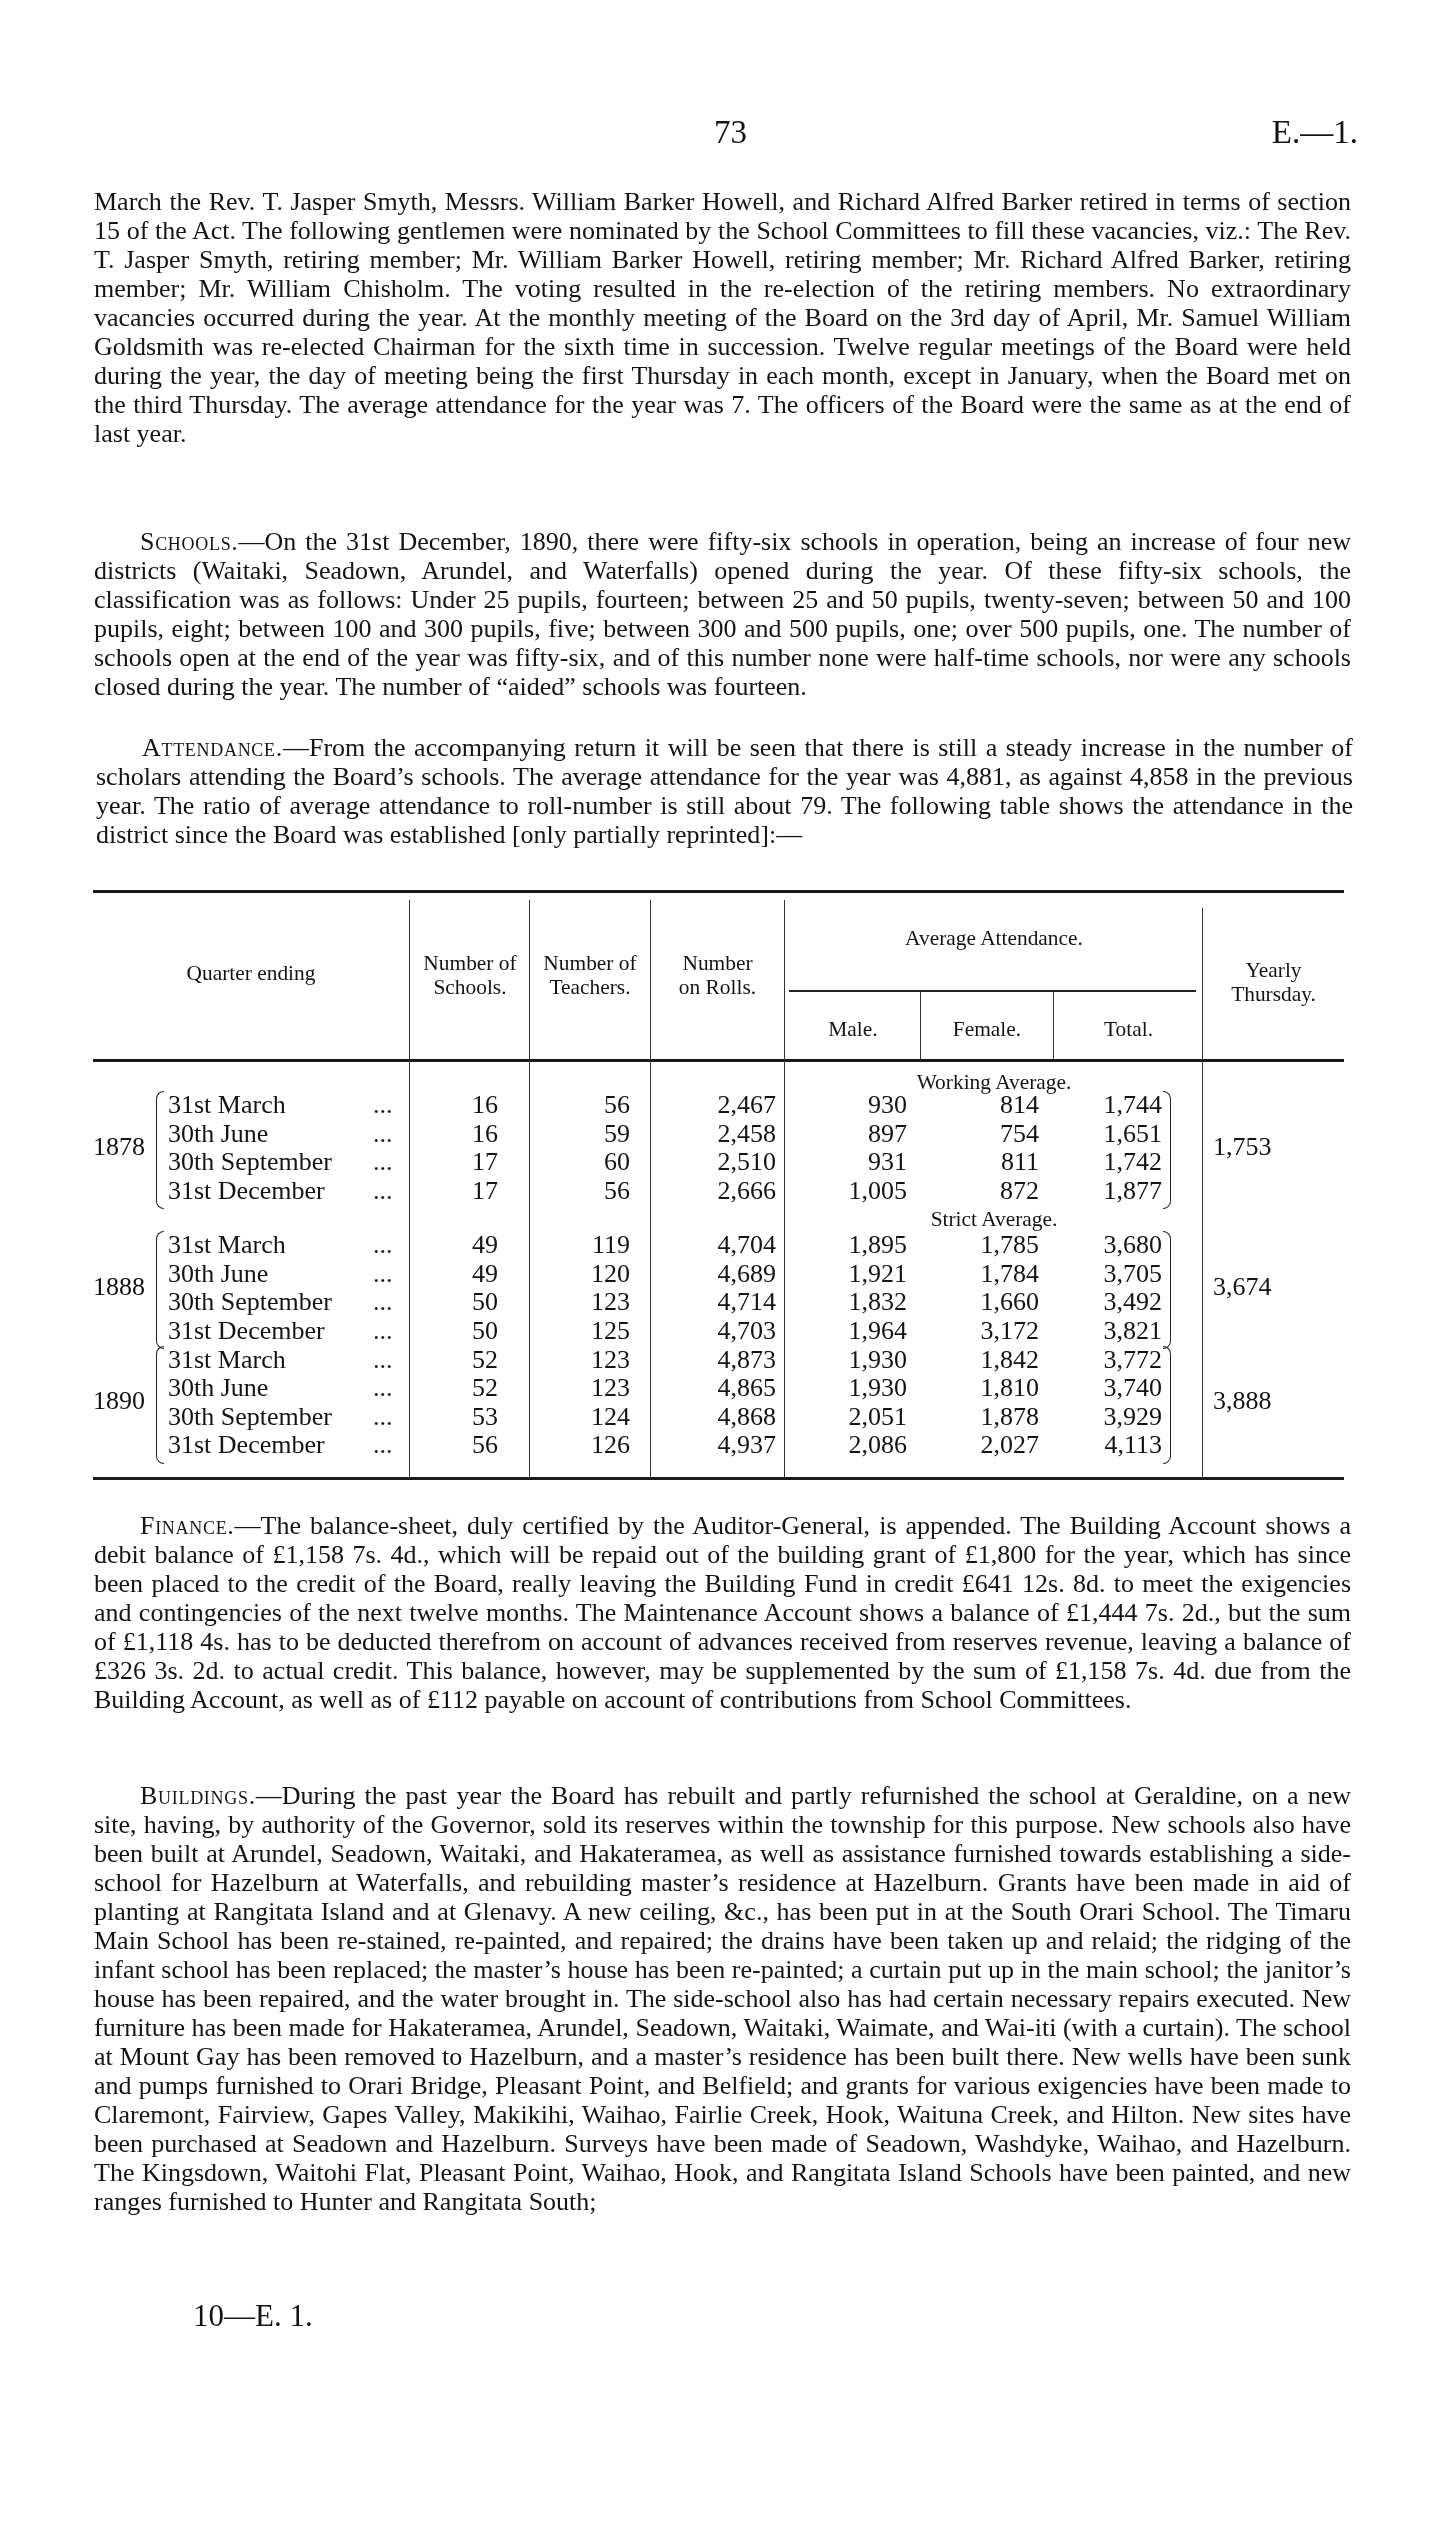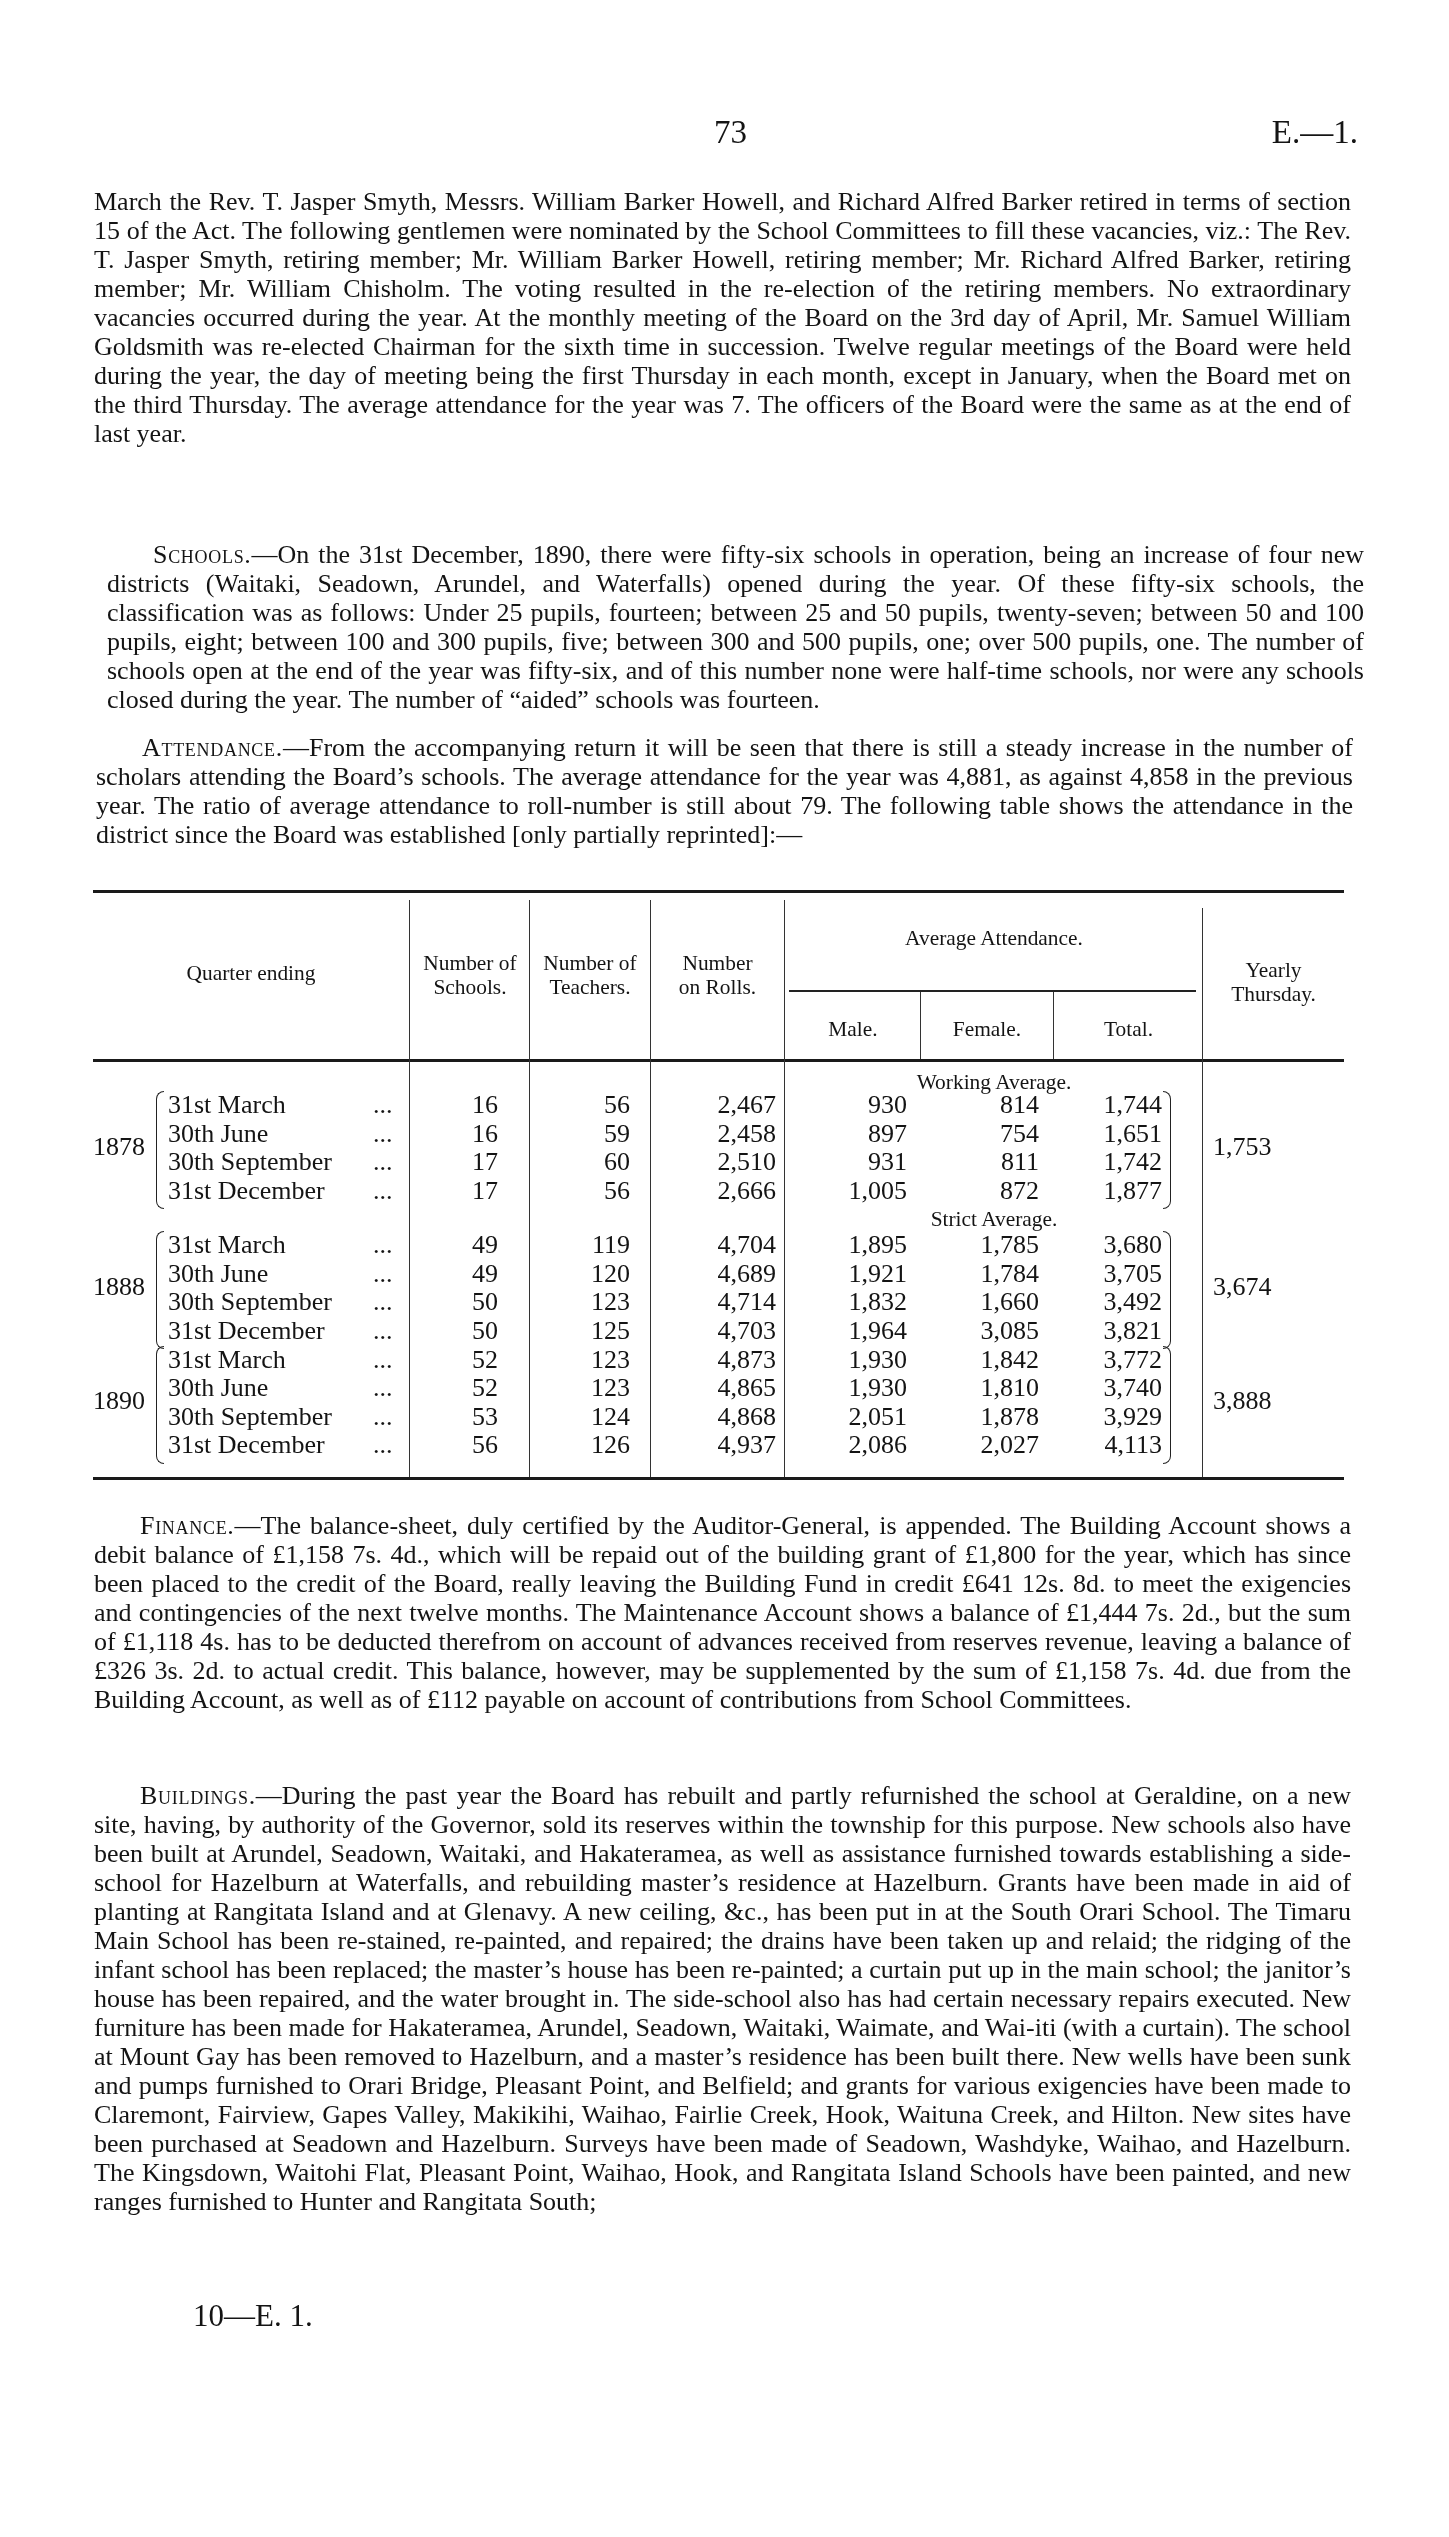--- a/index.html
+++ b/index.html
@@ -42,21 +42,21 @@
 
 <div class="page-header">
   <span class="page-num">73</span>
   <span class="page-ref">E.—1.</span>
 </div>
 
 <p class="para" id="p-intro" style="margin:0">
   <span>March the Rev. T. Jasper Smyth, Messrs. William Barker Howell, and Richard Alfred Barker retired in terms of section 15 of the Act. The following gentlemen were nominated by the School Committees to fill these vacancies, viz.: The Rev. T. Jasper Smyth, retiring member; Mr. William Barker Howell, retiring member; Mr. Richard Alfred Barker, retiring member; Mr. William Chisholm. The voting resulted in the re-election of the retiring members. No extraordinary vacancies occurred during the year. At the monthly meeting of the Board on the 3rd day of April, Mr. Samuel William Goldsmith was re-elected Chairman for the sixth time in succession. Twelve regular meetings of the Board were held during the year, the day of meeting being the first Thursday in each month, except in January, when the Board met on the third Thursday. The average attendance for the year was 7. The officers of the Board were the same as at the end of last year.</span>
 </p>
 
-<p class="para indent" id="p-schools" style="margin:13px">
+<p class="para indent" id="p-schools" style="margin:0">
   <span class="sc">Schools.</span><span>—On the 31st December, 1890, there were fifty-six schools in operation, being an increase of four new districts (Waitaki, Seadown, Arundel, and Waterfalls) opened during the year. Of these fifty-six schools, the classification was as follows: Under 25 pupils, fourteen; between 25 and 50 pupils, twenty-seven; between 50 and 100 pupils, eight; between 100 and 300 pupils, five; between 300 and 500 pupils, one; over 500 pupils, one. The number of schools open at the end of the year was fifty-six, and of this number none were half-time schools, nor were any schools closed during the year. The number of “aided” schools was fourteen.</span>
 </p>
 
 <p class="para indent" id="p-attendance" style="margin:2px">
   <span class="sc">Attendance.</span><span>—From the accompanying return it will be seen that there is still a steady increase in the number of scholars attending the Board’s schools. The average attendance for the year was 4,881, as against 4,858 in the previous year. The ratio of average attendance to roll-number is still about 79. The following table shows the attendance in the district since the Board was established [only partially reprinted]:—</span>
 </p>
 
 <div class="tbl">
   <div class="rule top"></div>
   <div class="rule mid"></div>
@@ -180,21 +180,21 @@
       <div class="cell" style="left:828px;width:118px;top:398px">1,660</div>
       <div class="cell" style="left:962px;width:107px;top:398px">3,492</div>
     </div>
     <div>
       <div class="qlabel" style="left:75px;top:427px">31st December</div>
       <div class="qlabel" style="left:280px;top:427px">...</div>
       <div class="cell" style="left:318px;width:87px;top:427px">50</div>
       <div class="cell" style="left:437px;width:100px;top:427px">125</div>
       <div class="cell" style="left:558px;width:125px;top:427px">4,703</div>
       <div class="cell" style="left:693px;width:121px;top:427px">1,964</div>
-      <div class="cell" style="left:828px;width:118px;top:427px">3,085</div>
+      <div class="cell" style="left:828px;width:118px;top:427px">3,172</div>
       <div class="cell" style="left:962px;width:107px;top:427px">3,821</div>
     </div>
   </div>
 
   <div>
     <div class="year" style="left:0;top:497px">1890</div>
     <div class="brace left" style="left:63px;top:456px;height:116px"></div>
     <div class="brace right" style="left:1070px;top:456px;height:116px"></div>
     <div class="yearly" style="left:1120px;top:497px">3,888</div>
 

